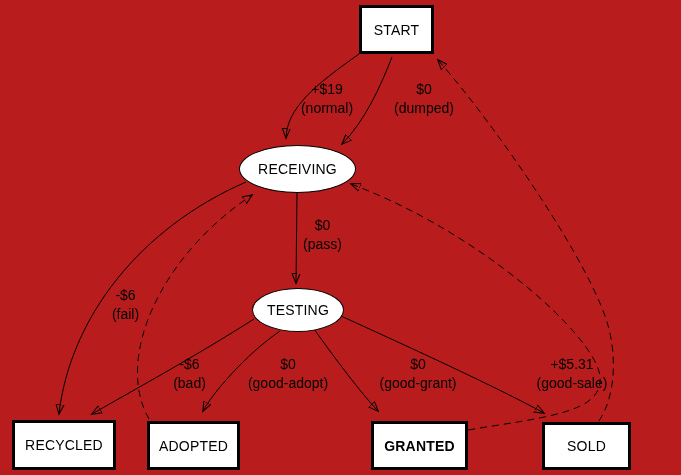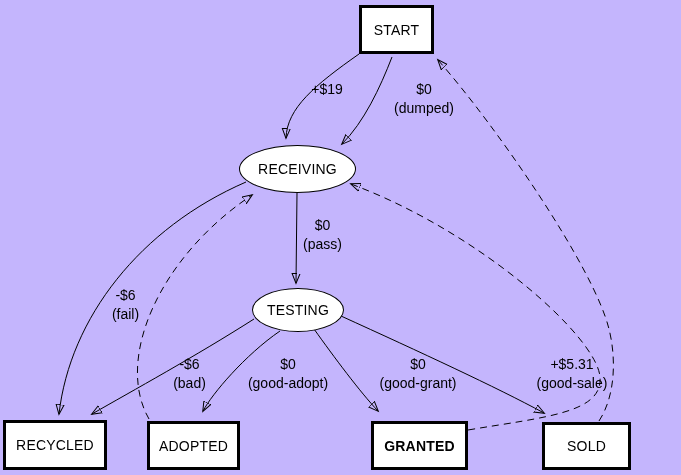--- a/index.html
+++ b/index.html
@@ -1,20 +1,20 @@
 <!DOCTYPE html>
 <html><head>
 <meta charset="utf-8">
 <style>
   html, body { margin: 0; padding: 0; background: #ffffff; }
   .canvas {
     position: relative;
     width: 681px;
     height: 475px;
-    background: #c4b5fd;
+    background: #b91c1c;
     font-family: "Liberation Sans", sans-serif;
     color: #000000;
     overflow: hidden;
   }
   .edges-layer {
     position: absolute;
     left: 0; top: 0;
     width: 681px; height: 475px;
   }
   .edges-layer path { fill: none; stroke: #000000; stroke-width: 1; }
@@ -38,21 +38,21 @@
     font-size: 14px;
     line-height: 19px;
     white-space: nowrap;
   }
   .edge-label span { display: block; }
 
   
   #n-start     { left: 359px; top: 5px;   width: 75px;  height: 49px; }
   #n-receiving { left: 239px; top: 145px; width: 117px; height: 48px; }
   #n-testing   { left: 252px; top: 288px; width: 92px;  height: 44px; }
-  #n-recycled  { left: 3px;   top: 420px; width: 104px; height: 50px; }
+  #n-recycled  { left: 12px;   top: 420px; width: 104px; height: 50px; }
   #n-adopted   { left: 147px; top: 421px; width: 93px;  height: 49px; }
   #n-granted   { left: 371px; top: 421px; width: 97px;  height: 49px; font-weight: bold; }
   #n-sold      { left: 542px; top: 422px; width: 89px;  height: 48px; }
 
   
   #l-normal     { left: 279px; top: 80px;  width: 96px;  }
   #l-dumped     { left: 376px; top: 80px;  width: 96px;  }
   #l-pass       { left: 285px; top: 216px; width: 75px;  }
   #l-fail       { left: 88px;  top: 286px; width: 75px;  }
   #l-bad        { left: 152px; top: 355px; width: 75px;  }
@@ -89,20 +89,21 @@
   <div id="n-start" class="node node-box">START</div>
   <div id="n-receiving" class="node node-ellipse">RECEIVING</div>
   <div id="n-testing" class="node node-ellipse">TESTING</div>
   <div id="n-recycled" class="node node-box">RECYCLED</div>
   <div id="n-adopted" class="node node-box">ADOPTED</div>
   <div id="n-granted" class="node node-box">GRANTED</div>
   <div id="n-sold" class="node node-box">SOLD</div>
 
   <div id="l-normal" class="edge-label">
     <span>+$19</span>
+    <span>(normal)</span>
   </div>
   <div id="l-dumped" class="edge-label">
     <span>$0</span>
     <span>(dumped)</span>
   </div>
   <div id="l-pass" class="edge-label">
     <span>$0</span>
     <span>(pass)</span>
   </div>
   <div id="l-fail" class="edge-label">

